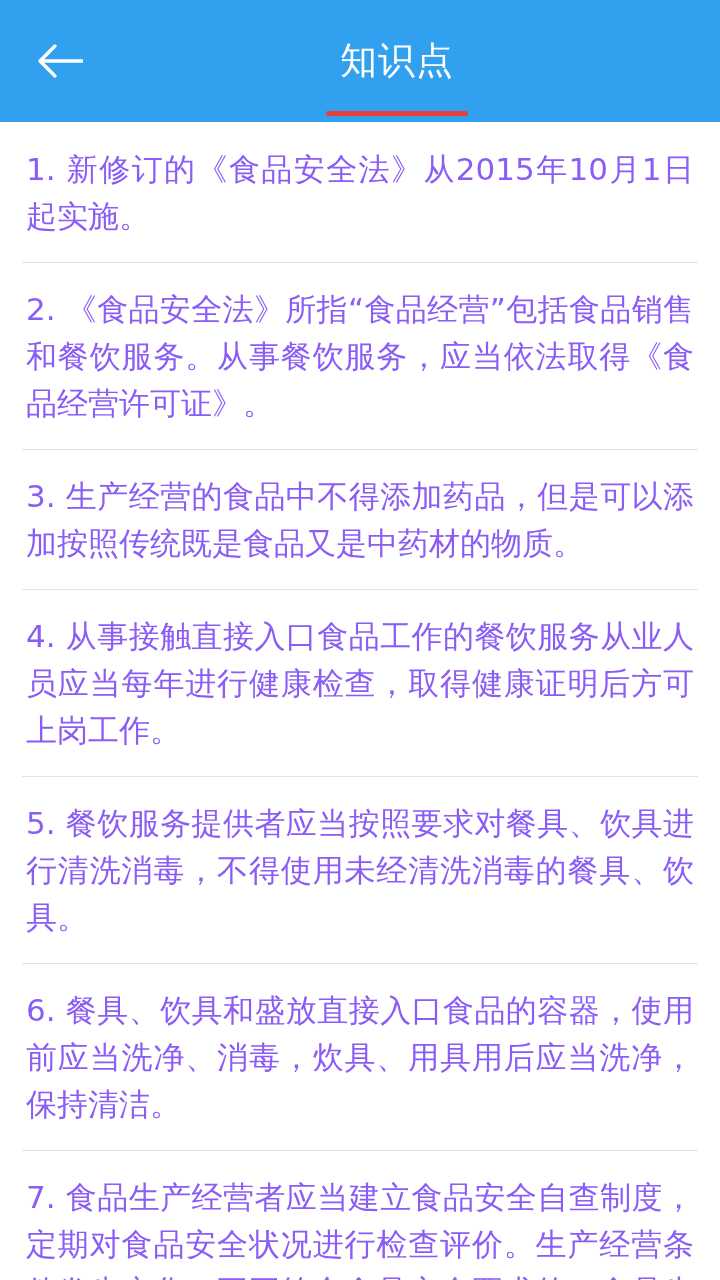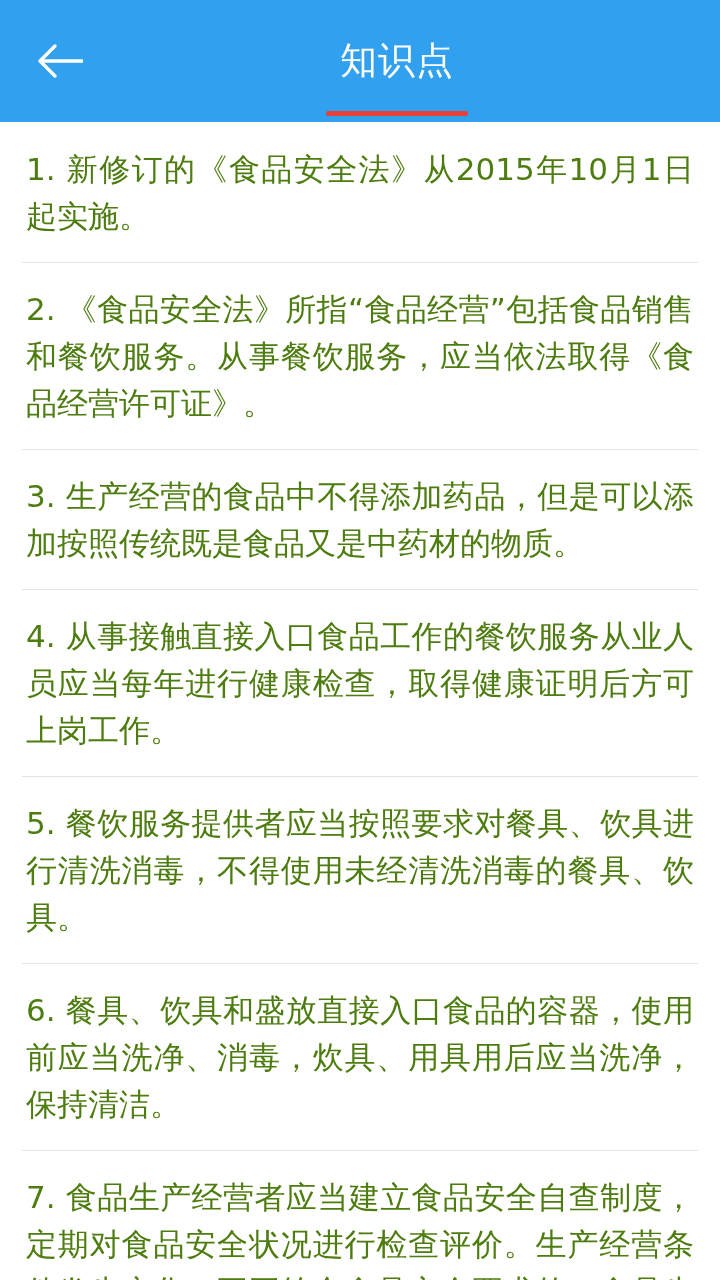--- a/index.html
+++ b/index.html
@@ -72,21 +72,21 @@
   .tab-spacer { width: 26px; flex: 0 0 26px; }
   
   .content {
     flex: 1;
     overflow: hidden;
     padding: 0 22px;
     background: #ffffff;
     position: relative;
   }
   .item {
-    color: #4d7c0f;
+    color: #8b5cf6;
     font-size: 31px;
     line-height: 47px;
     padding: 23px 4px 22px 4px;
     border-bottom: 1px solid #e3e3e3;
     text-align: justify;
     word-break: break-all;
   }
   .item:first-child { padding-top: 24px; }
 </style>
 </head>

